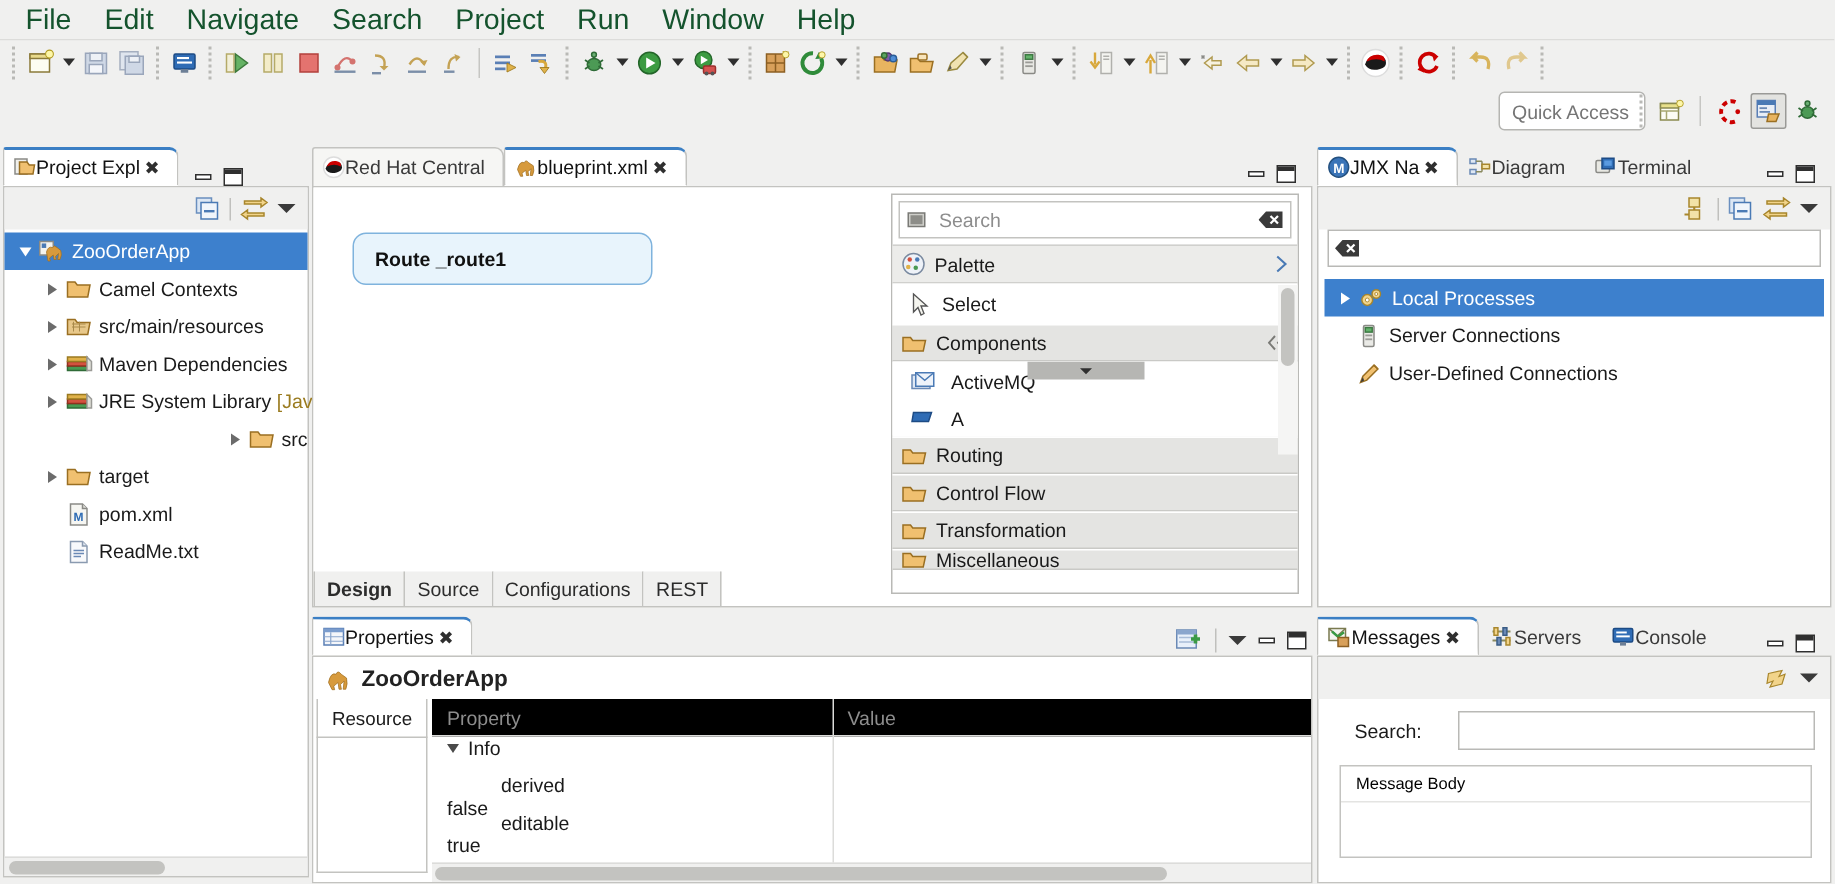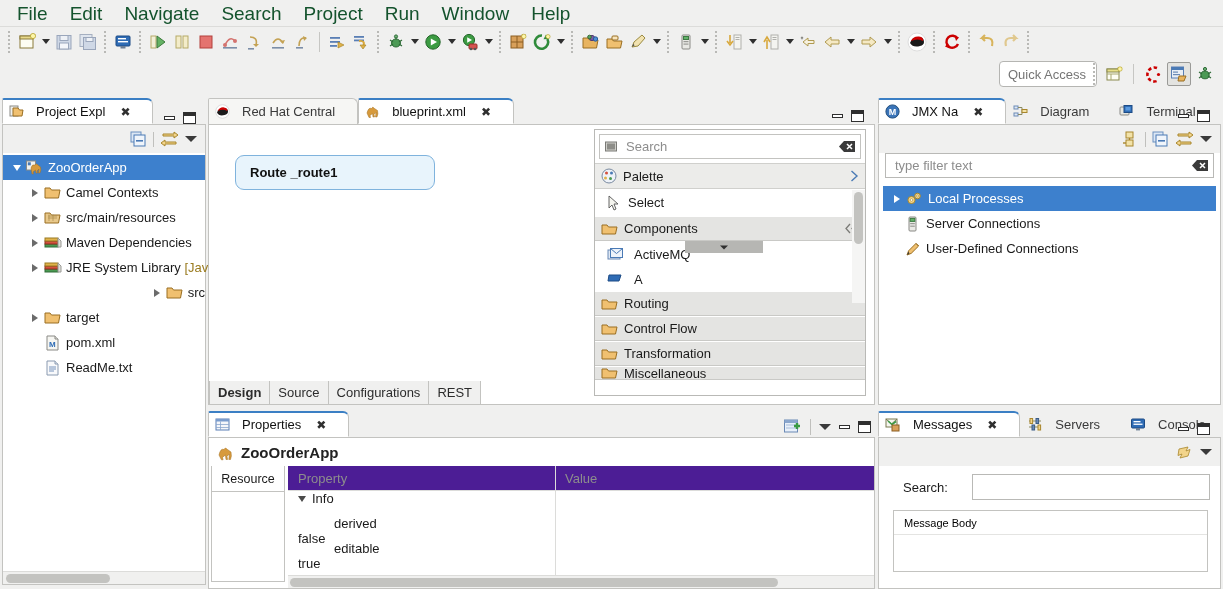--- a/index.html
+++ b/index.html
@@ -73,22 +73,22 @@
   }
   .persp-sep { width:3px;height:22px;border-left:2px dotted #b9b9b6; margin:0 4px; }
 
   
   .panel { position:absolute; background:#f0f0ef; }
   .tabstrip {
     position:relative; height:27px; background:#f0f0ef;
     display:flex; align-items:flex-end;
   }
   .vtab {
-    display:flex; align-items:center; gap:12px;
-    height:26px; padding:0 22px 0 6px;
+    display:flex; align-items:center; gap:0;
+    height:26px; padding:0 12px 0 6px;
     font-size:13px; color:#3a3a3a; cursor:default;
     border:1px solid transparent;
     justify-content:space-between;
   }
   .vtab.active {
     background:#fff;
     border:1px solid #c3c3c0; border-bottom:1px solid #fff;
     border-top:2px solid #3b7fc4;
     border-radius:2px 6px 0 0;
     color:#111;
@@ -210,21 +210,21 @@
   .prop-tabcol {
     position:absolute; left:0; top:0; width:78px; bottom:0; background:#fff;
   }
   .prop-tab {
     margin:0 2px; height:26px; display:flex; align-items:center; justify-content:center;
     font-size:12.5px; font-weight:normal; border:1px solid #c3c3c0;
     border-top:none; background:#fff;
   }
   .ptable { position:absolute; left:79px; right:0; top:0; bottom:0; background:#fff; }
   .pt-head {
-    height:25px; display:flex; border-bottom:1px solid #dcdcda; background:#4c1d95;
+    height:25px; display:flex; border-bottom:1px solid #dcdcda; background:#000000;
   }
   .pt-head div {
     font-size:13px; color:#8d8d8d; display:flex; align-items:center; padding-left:10px;
   }
   .pt-row { height:25px; display:flex; font-size:13px;flex-direction:column; }
   .pt-row .c1 { display:flex; align-items:center; padding-left:10px; }
   .pt-row .c2 { display:flex; align-items:center; padding-left:10px; }
   .pt-col-div { position:absolute; top:0; bottom:0; width:1px; background:#dcdcda; }
   .tw-down {
     width:0;height:0;border-left:4.5px solid transparent;border-right:4.5px solid transparent;
@@ -986,21 +986,20 @@
             <path d="M3 3 L14 3 L14 1 L18 4 L14 7 L14 5 L3 5 Z" fill="#f2d48a" stroke="#a8862c"></path>
             <path d="M16 11 L5 11 L5 9 L1 12 L5 15 L5 13 L16 13 Z" fill="#f2d48a" stroke="#a8862c"></path>
           </svg>
         </span>
         <span class="vmenu">
             <i></i>
           </span>
       </div>
 
       <div style="margin:0 6px 0 6px; height:25px; background:#fff; border:1px solid #b9b9b6; display:flex; align-items:center; padding:0 4px;">
-        <span style="flex:1; color:#8d8d8d; font-size:13px; padding-left:5px;">type filter text</span>
         <span>
           <svg width="17" height="13" viewBox="0 0 17 13">
             <path d="M5 1 L16 1 L16 12 L5 12 L0 6.5 Z" fill="#3a3a3a"></path>
             <path d="M8 4 L13 9 M13 4 L8 9" stroke="#fff" stroke-width="1.5"></path>
           </svg>
         </span>
       </div>
 
       <div class="tree" style="margin-top:6px;">
         <div class="trow sel" style="margin:0 4px;">

